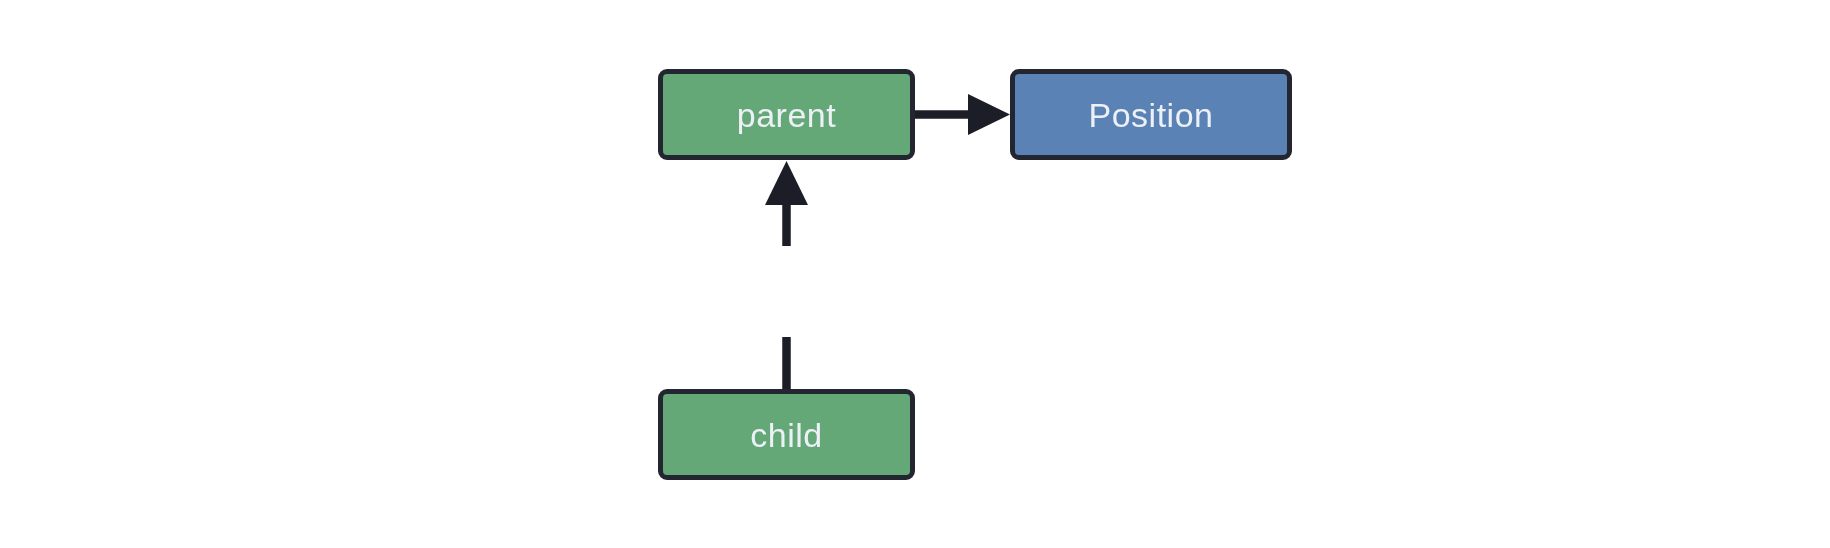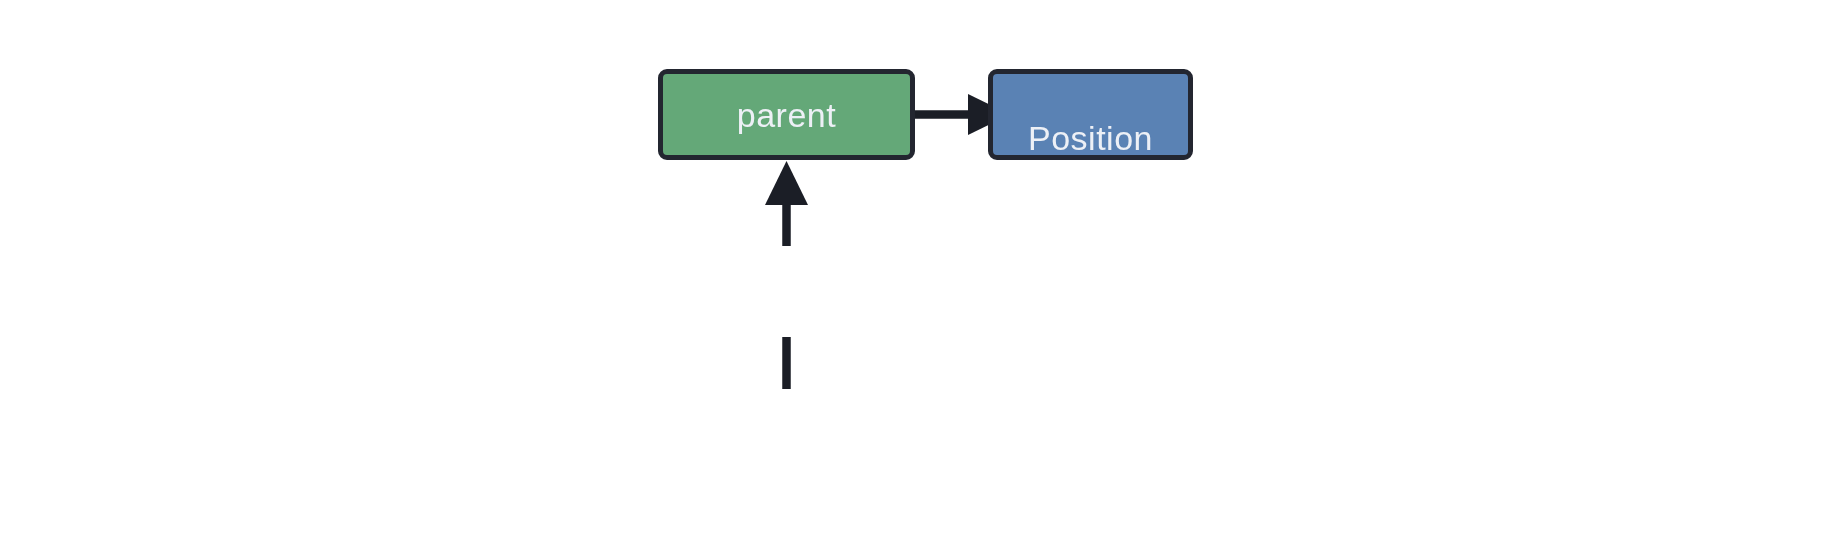--- a/index.html
+++ b/index.html
@@ -40,21 +40,21 @@
   .node-entity    { background: var(--entity-color); }
   .node-component { background: var(--component-color); }
   .node-label {
     color: var(--text-color);
     font-size: 34px;
     line-height: 1;
     letter-spacing: 0.5px;
     user-select: none;
   }
   .pos-parent   { left: 658px;  top: 69px;  }
-  .pos-position { left: 988px; top: 69px; width: 205px; align-items: flex-end; }
+  .pos-position { left: 1010px; top: 69px; width: 282px; }
   .pos-childof  { left: 658px;  top: 246px; }
   .pos-child    { left: 658px;  top: 389px; }
   .edge-shaft {
     stroke: var(--arrow-color);
     stroke-width: 8.5px;
   }
   .edge-head {
     fill: var(--arrow-color);
   }
 </style>
@@ -82,14 +82,17 @@
 
   <div class="node node-entity pos-parent">
     <span class="node-label">parent</span>
   </div>
 
   <div class="node node-component pos-position">
     <span class="node-label">Position</span>
   </div>
 
 
+  <div class="node node-entity pos-child">
+    <span class="node-label">child</span>
+  </div>
 
 </div>
 
 </body></html>

